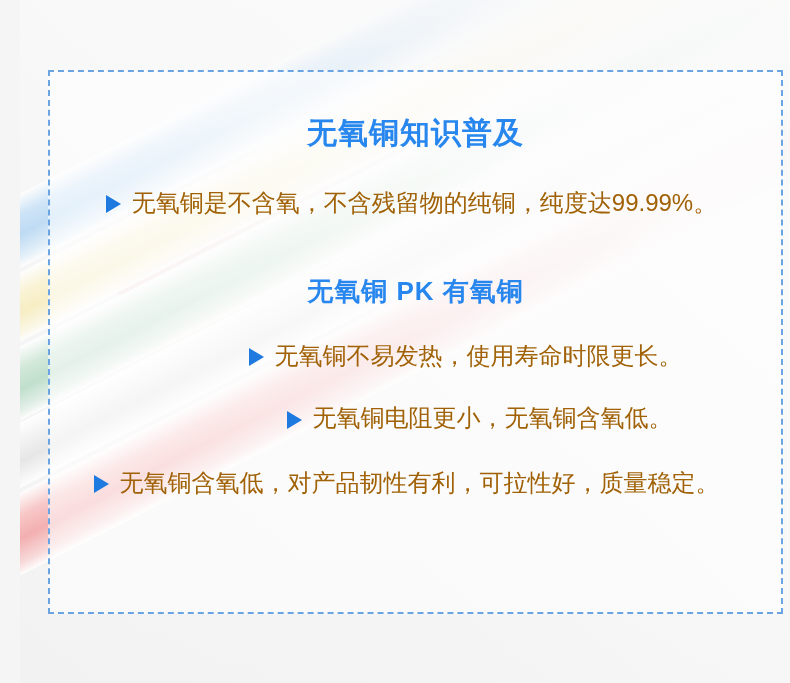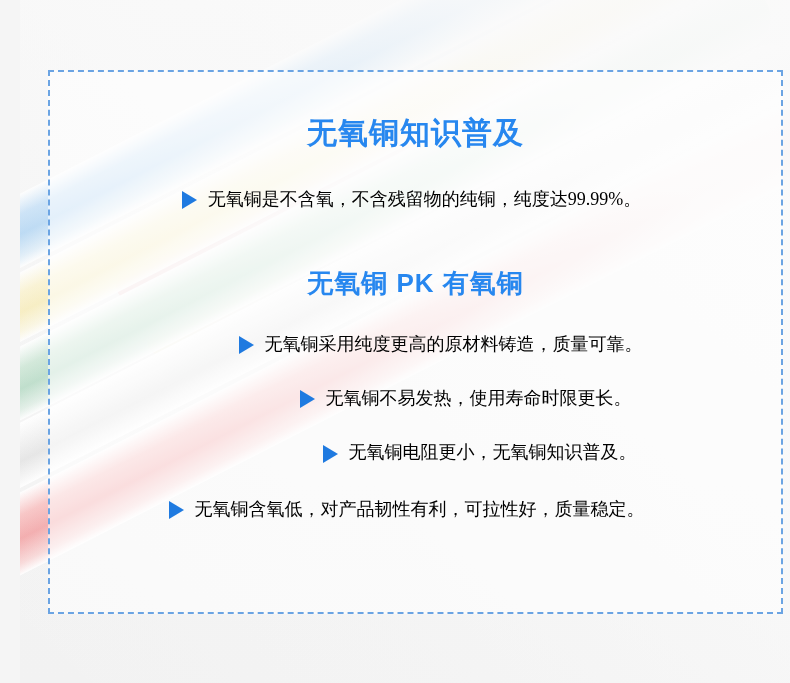--- a/index.html
+++ b/index.html
@@ -169,25 +169,24 @@
     text-align: center;
     white-space: nowrap;
   }
   #title        { margin-bottom: 38px; }
   #subtitle     { margin-top: 14px; margin-bottom: 34px; font-size: 26px; }
 
   .bullet-row {
     display: flex;
     align-items: center;
     white-space: nowrap;
-    color: #000000;
-    font-size: 18px;
+    color: #a16207;
+    font-size: 24px;
     line-height: 1.35;
     margin-bottom: 26px;
-    font-family: Liberation Serif, serif;
   }
   .bullet-row.tight { margin-bottom: 0; text-align: right; }
 
   
   .arrow-icon {
     flex: none;
     width: 0;
     height: 0;
     border-top: 9px solid transparent;
     border-bottom: 9px solid transparent;
@@ -236,33 +235,29 @@
 
     <div class="heading" id="title">无氧铜知识普及</div>
 
     <div class="bullet-row" id="row-1">
       <span class="arrow-icon"></span>
       <span class="bullet-text">无氧铜是不含氧，不含残留物的纯铜，纯度达99.99%。</span>
     </div>
 
     <div class="heading" id="subtitle">无氧铜 PK 有氧铜</div>
 
-    <div class="bullet-row" id="row-2">
-      <span class="arrow-icon"></span>
-      <span class="bullet-text">无氧铜采用纯度更高的原材料铸造，质量可靠。</span>
-    </div>
 
     <div class="bullet-row" id="row-3">
       <span class="arrow-icon"></span>
       <span class="bullet-text">无氧铜不易发热，使用寿命时限更长。</span>
     </div>
 
     <div class="bullet-row" id="row-4">
       <span class="arrow-icon"></span>
-      <span class="bullet-text">无氧铜电阻更小，无氧铜知识普及。</span>
+      <span class="bullet-text">无氧铜电阻更小，无氧铜含氧低。</span>
     </div>
 
     <div class="bullet-row tight" id="row-5">
       <span class="arrow-icon"></span>
       <span class="bullet-text">无氧铜含氧低，对产品韧性有利，可拉性好，质量稳定。</span>
     </div>
 
   </div>
 </div>
 

